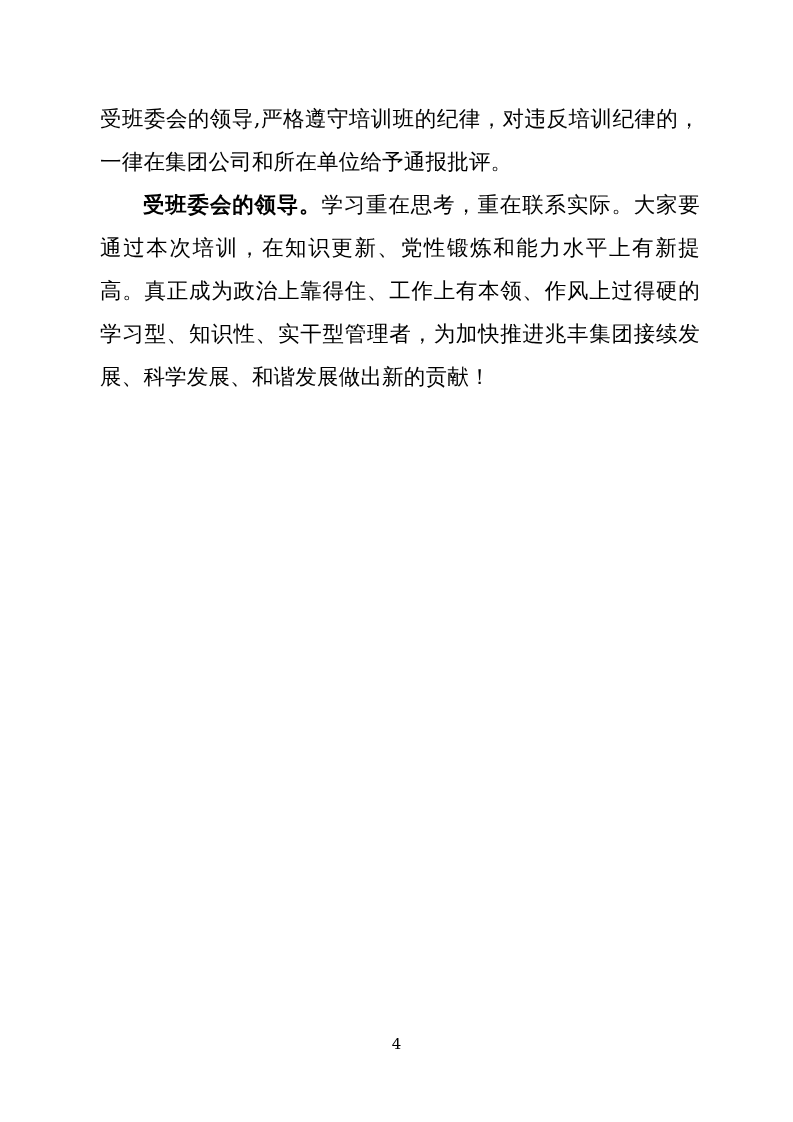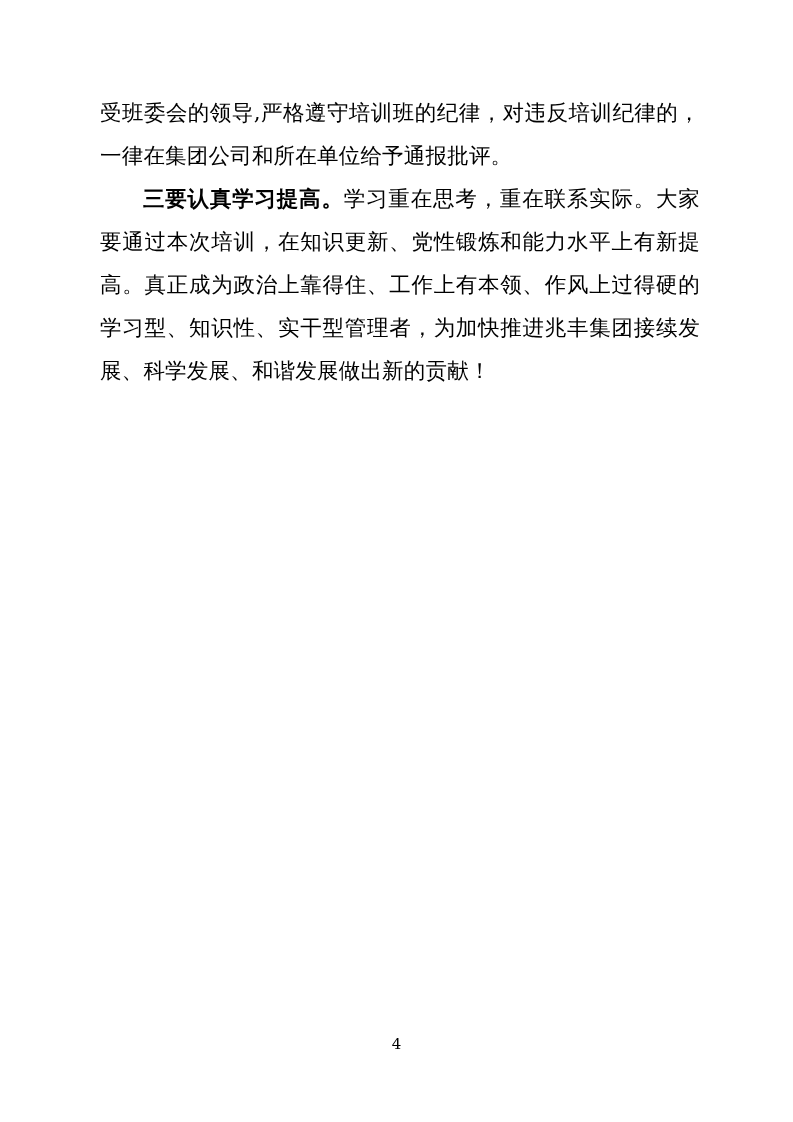--- a/index.html
+++ b/index.html
@@ -15,21 +15,21 @@
     position: relative;
     width: 793px;
     height: 1122px;
     background: #ffffff;
     box-sizing: border-box;
     overflow: hidden;
   }
   .content {
     position: absolute;
     left: 100px;
-    top: 91px;
+    top: 97px;
     width: 600px;
   }
   .para {
     font-size: 21.5px;
     line-height: 43px;
     text-align: justify;
     text-justify: inter-ideograph;
     margin: 0;
     letter-spacing: 0.2px;
   }
@@ -57,19 +57,19 @@
 <body>
 
 <div class="page">
   <div class="content">
 
     <p class="para">
       <span>受班委会的领导,严格遵守培训班的纪律，对违反培训纪律的，一律在集团公司和所在单位给予通报批评。</span>
     </p>
 
     <p class="para indent">
-      <span class="bold-lead">三要认真学习提高。</span><span>学习重在思考，重在联系实际。大家要通过本次培训，在知识更新、党性锻炼和能力水平上有新提高。真正成为政治上靠得住、工作上有本领、作风上过得硬的学习型、知识性、实干型管理者，为加快推进兆丰集团接续发展、科学发展、和谐发展做出新的贡献！</span>
+      <span class="bold-lead">受班委会的领导。</span><span>学习重在思考，重在联系实际。大家要通过本次培训，在知识更新、党性锻炼和能力水平上有新提高。真正成为政治上靠得住、工作上有本领、作风上过得硬的学习型、知识性、实干型管理者，为加快推进兆丰集团接续发展、科学发展、和谐发展做出新的贡献！</span>
     </p>
 
   </div>
 
   <div class="page-number">4</div>
 </div>
 
 </body></html>

